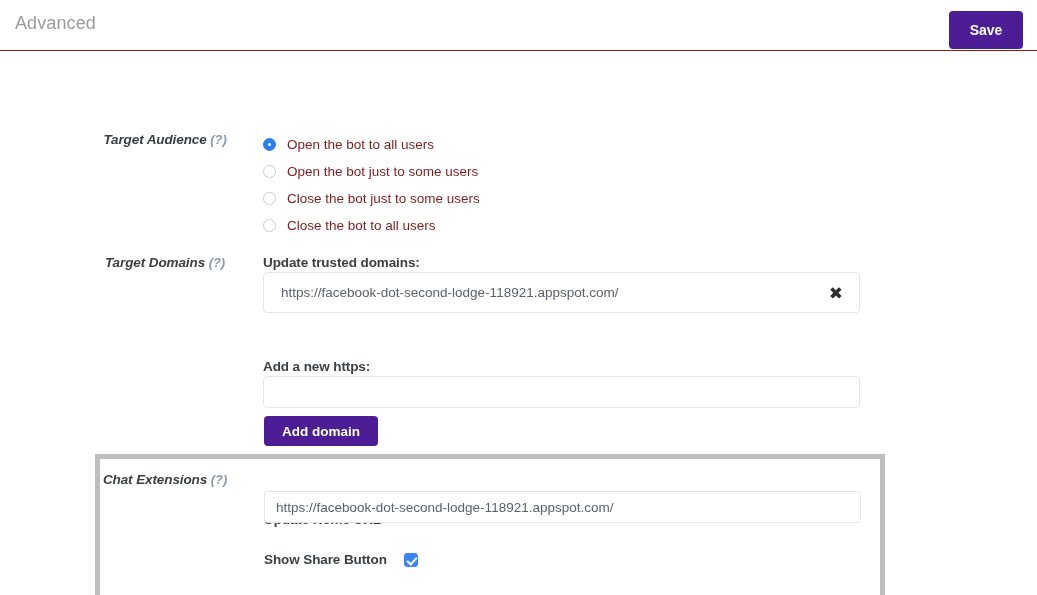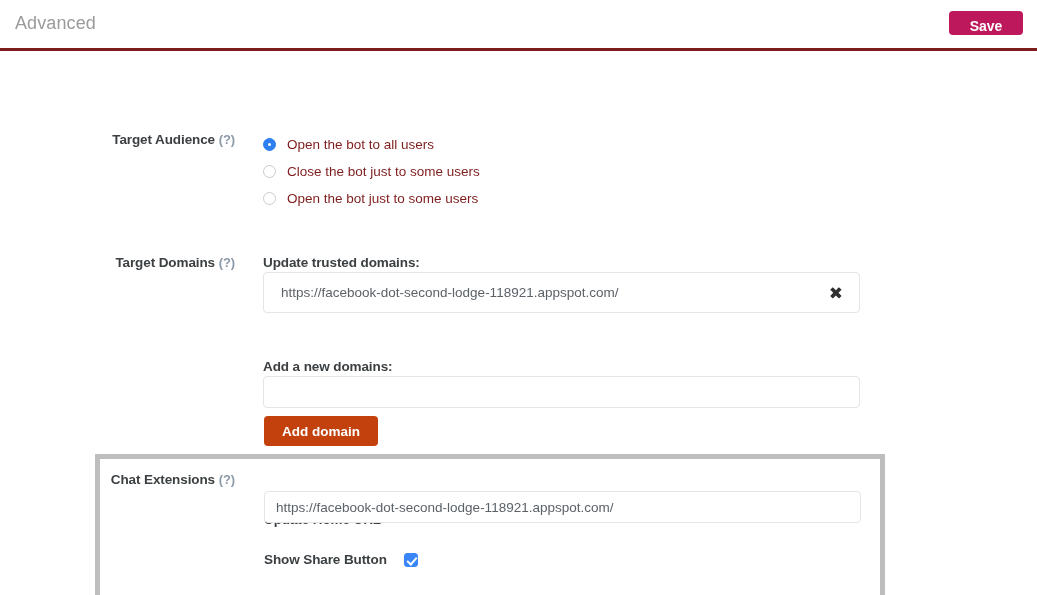--- a/index.html
+++ b/index.html
@@ -8,62 +8,63 @@
     width: 1037px; height: 595px;
     background: #ffffff;
     font-family: "Liberation Sans", sans-serif;
     -webkit-font-smoothing: antialiased;
   }
 
   
   .header {
     position: relative;
     height: 51px;
-    border-bottom: 3px solid #7f1d1d;
+    border-bottom: 1px solid #7f1d1d;
     background: #ffffff;
   }
   .header-title {
     position: absolute;
     left: 15px;
     top: 13px;
     font-size: 18px;
     color: #9b9b9b;
     font-weight: 400;
     letter-spacing: .1px;
   }
   .save-button {
     position: absolute;
     right: 14px;
     top: 11px;
     width: 74px;
-    height: 24px;
-    background: #be185d;
+    height: 38px;
+    background: #4c1d95;
     border: none;
     border-radius: 4px;
     color: #ffffff;
     font-family: "Liberation Sans", sans-serif;
     font-size: 14px;
     font-weight: bold;
     line-height: 30px;
     text-align: center;
     cursor: pointer;
     padding: 0;
   }
 
   
   .form-area { position: relative; }
 
   .field-label {
     position: absolute;
     width: 140px;
-    text-align: right;
+    text-align: center;
     font-size: 13.5px;
     font-weight: bold;
     color: #3c4043;
     letter-spacing: -.1px;
+    font-style: italic;
   }
   .help-mark {
     color: #8d9aa8;
     font-weight: bold;
     font-size: 13px;
   }
 
   
   .radio-list { position: absolute; left: 263px; top: 80px; }
   .radio-item {
@@ -149,21 +150,21 @@
     position: absolute;
     left: 263px; top: 325px;
     width: 597px; height: 32px;
     padding: 0 10px;
   }
 
   .add-domain-button {
     position: absolute;
     left: 264px; top: 365px;
     width: 114px; height: 30px;
-    background: #c2410c;
+    background: #4c1d95;
     border: none;
     border-radius: 4px;
     color: #ffffff;
     font-family: "Liberation Sans", sans-serif;
     font-size: 13.5px;
     font-weight: bold;
     cursor: pointer;
     padding: 0;
   }
 
@@ -226,41 +227,45 @@
     <span class="help-mark">(?)</span>
   </div>
 
   <div class="radio-list">
     <div class="radio-item">
       <span class="radio checked"></span>
       <span class="radio-label">Open the bot to all users</span>
     </div>
     <div class="radio-item">
       <span class="radio"></span>
+      <span class="radio-label">Open the bot just to some users</span>
+    </div>
+    <div class="radio-item">
+      <span class="radio"></span>
       <span class="radio-label">Close the bot just to some users</span>
     </div>
     <div class="radio-item">
       <span class="radio"></span>
-      <span class="radio-label">Open the bot just to some users</span>
+      <span class="radio-label">Close the bot to all users</span>
     </div>
   </div>
 
   <div class="field-label" style="left:95px; top:204px;">
     <span>Target Domains</span>
     <span class="help-mark">(?)</span>
   </div>
 
   <div class="sub-label" style="position:absolute; left:263px; top:204px;">Update trusted domains:</div>
 
   <div class="domain-row">
     <span class="domain-text">https://facebook-dot-second-lodge-118921.appspot.com/</span>
     <span class="domain-remove">✖</span>
   </div>
 
-  <div class="sub-label" style="position:absolute; left:263px; top:308px;">Add a new domains:</div>
+  <div class="sub-label" style="position:absolute; left:263px; top:308px;">Add a new https:</div>
 
   <input class="text-input new-domain-input" type="text" placeholder="" style="">
 
   <button class="add-domain-button">Add domain</button>
 
   <div class="chat-ext-box"></div>
 
   <div class="field-label" style="left:95px; top:421px;">
     <span>Chat Extensions</span>
     <span class="help-mark">(?)</span>

